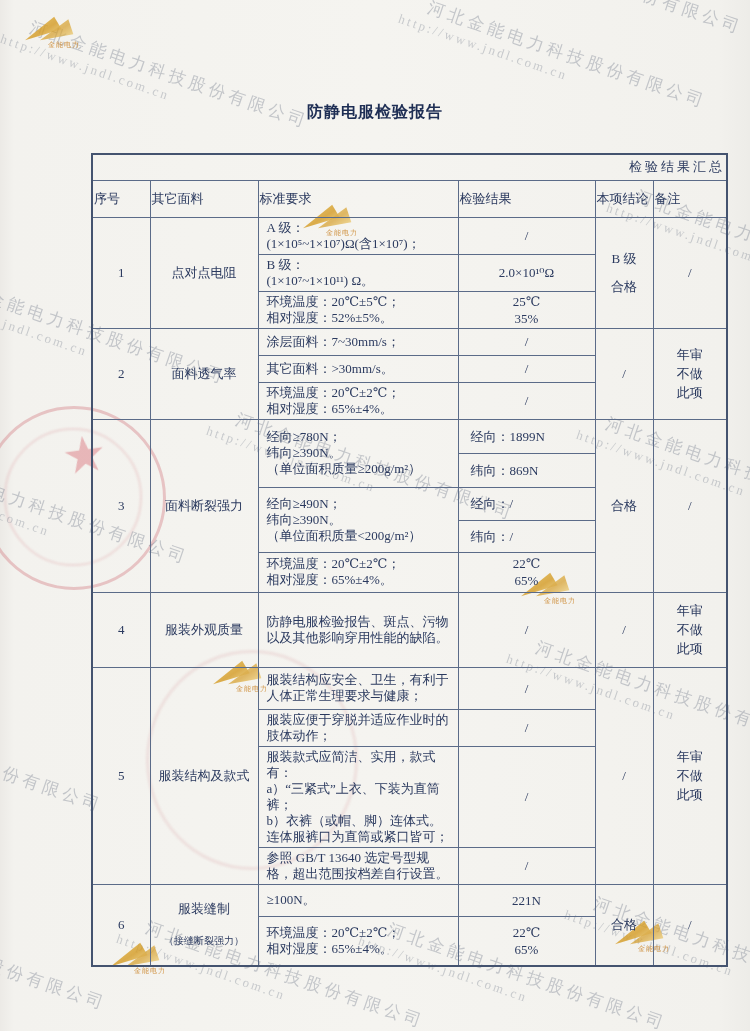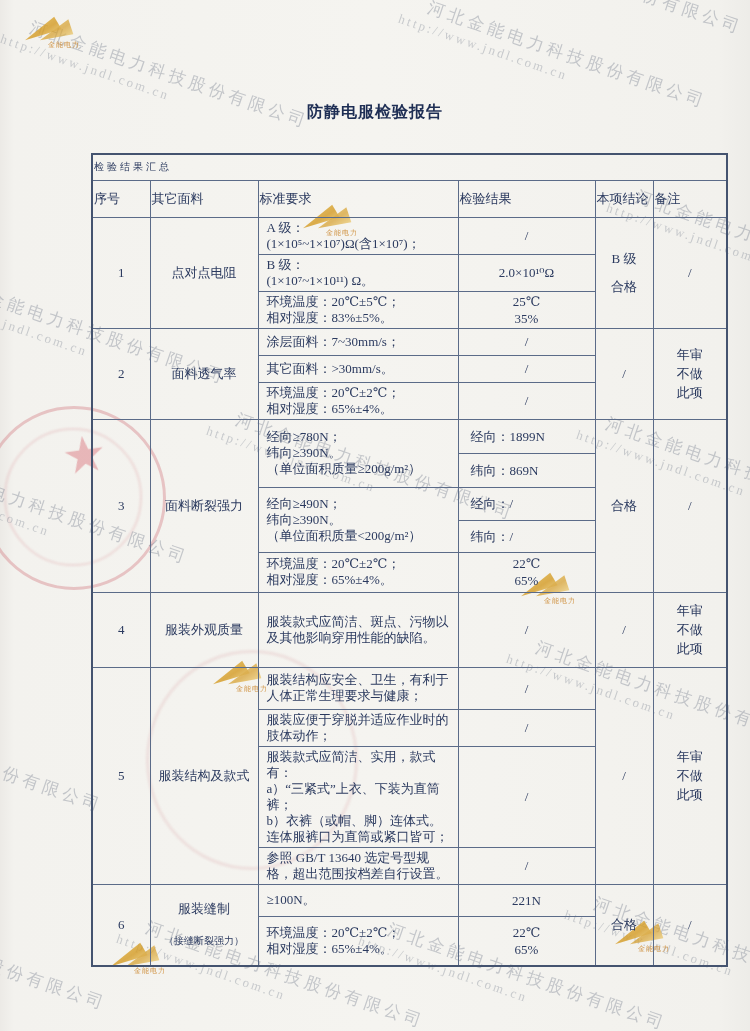--- a/index.html
+++ b/index.html
@@ -33,21 +33,21 @@
     font-family:"Liberation Sans","DejaVu Sans",sans-serif;
     font-size:16px;font-weight:700;letter-spacing:1px;color:#1e2e54;z-index:4;}
   .meta{position:absolute;top:130px;left:100px;right:36px;display:flex;
     justify-content:space-between;font-size:13.5px;color:#23335b;z-index:4;}
   
   table.rpt{position:absolute;left:91px;top:153px;width:635px;z-index:4;
     border-collapse:collapse;table-layout:fixed;font-size:13px;color:#2b3a5f;
     border:2px solid #44536f;}
   .rpt td,.rpt th{border:1px solid #5b6b88;vertical-align:middle;overflow:hidden;}
   .rpt th{font-weight:normal;text-align:left;line-height:16px;}
-  .cap td{text-align:left;font-size:10px;letter-spacing:3px;}
+  .cap td{text-align:right;font-size:13px;letter-spacing:3px;}
   .c-no,.c-item,.c-con,.c-rem,.c-res{text-align:center;}
   .c-item{line-height:16px;white-space:pre-line;padding:0 2px;}
   .c-item .sub2{font-size:10px;}
   .c-std{text-align:left;padding:2px 3px 2px 8px;line-height:16px;white-space:pre-line;}
   .c-res{line-height:17px;white-space:pre-line;padding:0 2px;}
   .c-res-l{text-align:left;padding-left:12px;margin-left:46px;}
   .c-con{line-height:28px;white-space:pre-line;}
   .c-rem{line-height:19px;white-space:pre-line;}
 </style>
 </head>
@@ -201,21 +201,21 @@
 合格</td>
       <td class="c-rem" rowspan="3">/</td>
     </tr>
     <tr style="height:36px">
       <td class="c-std">B 级：
 (1×10⁷~1×10¹¹) Ω。</td>
       <td class="c-res">2.0×10¹⁰Ω</td>
     </tr>
     <tr style="height:36px">
       <td class="c-std">环境温度：20℃±5℃；
-相对湿度：83%±5%。</td>
+相对湿度：52%±5%。</td>
       <td class="c-res">25℃
 35%</td>
     </tr>
 
     <tr style="height:27px">
       <td class="c-no" rowspan="3">2</td>
       <td class="c-item" rowspan="3">面料透气率</td>
       <td class="c-std">涂层面料：7~30mm/s；</td>
       <td class="c-res">/</td>
       <td class="c-con" rowspan="3">/</td>
@@ -258,21 +258,21 @@
     <tr style="height:40px">
       <td class="c-std">环境温度：20℃±2℃；
 相对湿度：65%±4%。</td>
       <td class="c-res">22℃
 65%</td>
     </tr>
 
     <tr style="height:75px">
       <td class="c-no">4</td>
       <td class="c-item">服装外观质量</td>
-      <td class="c-std">服装款式应简洁、斑点、污物以及其他影响穿用性能的缺陷。</td>
+      <td class="c-std">防静电服检验报告、斑点、污物以及其他影响穿用性能的缺陷。</td>
       <td class="c-res">/</td>
       <td class="c-con">/</td>
       <td class="c-rem">年审
 不做
 此项</td>
     </tr>
 
     <tr style="height:42px">
       <td class="c-no" rowspan="4">5</td>
       <td class="c-item" rowspan="4">服装结构及款式</td>

